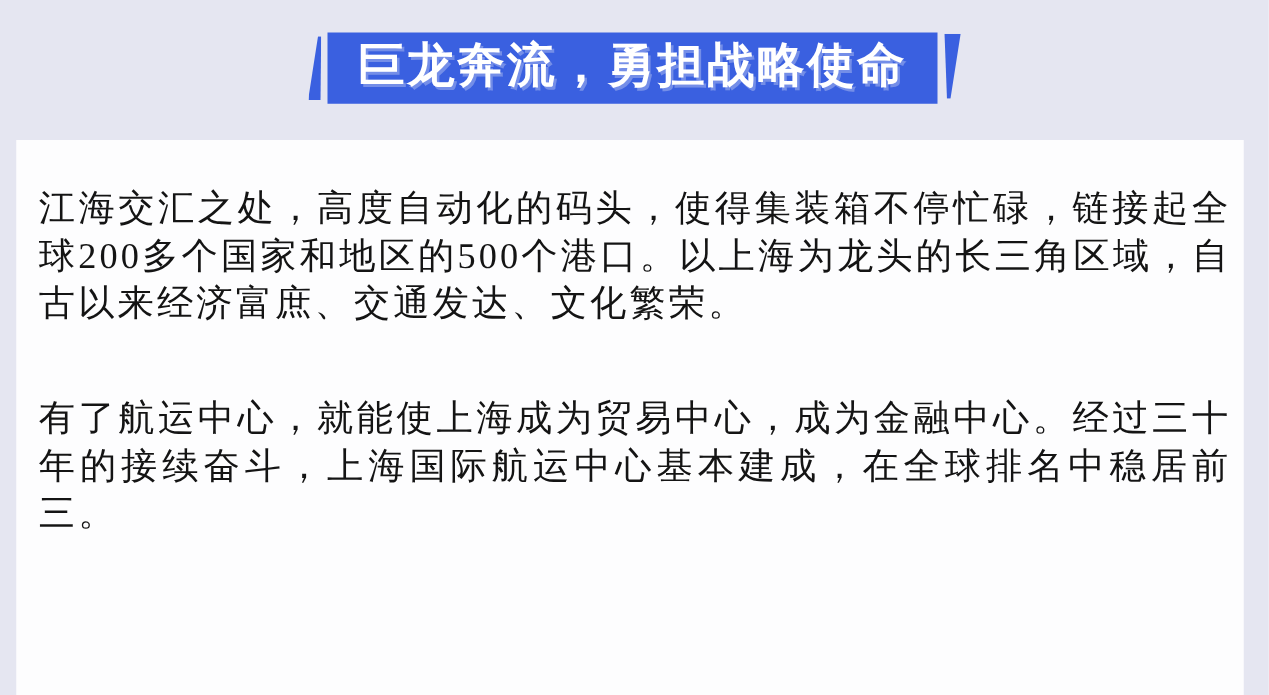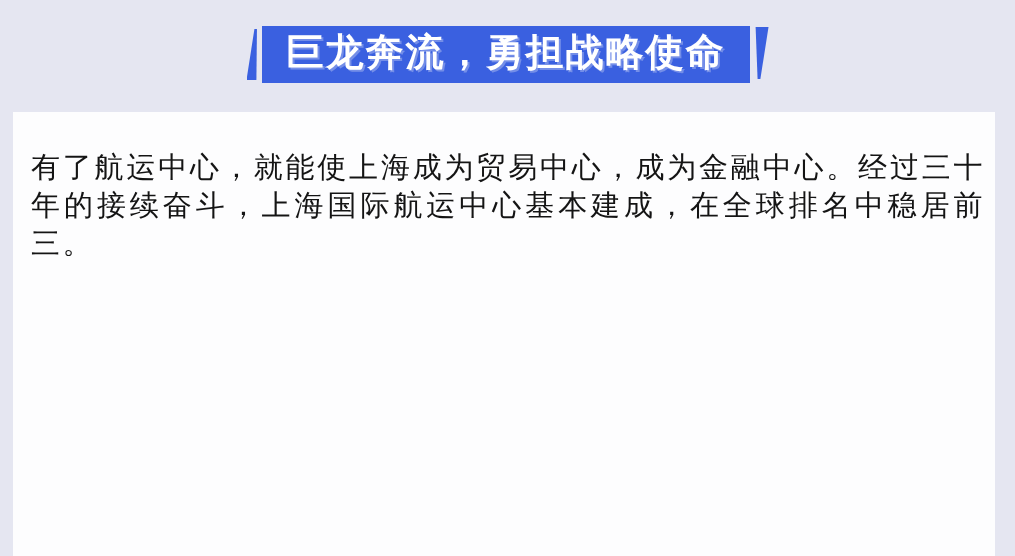--- a/index.html
+++ b/index.html
@@ -89,14 +89,15 @@
 
 <div class="banner-row">
   <div class="accent accent-left"></div>
   <div class="banner">
     <span>巨龙奔流，勇担战略使命</span>
   </div>
   <div class="accent accent-right"></div>
 </div>
 
 <div class="card">
+  <p>江海交汇之处，高度自动化的码头，使得集装箱不停忙碌，链接起全球200多个国家和地区的500个港口。以上海为龙头的长三角区域，自古以来经济富庶、交通发达、文化繁荣。</p>
   <p>有了航运中心，就能使上海成为贸易中心，成为金融中心。经过三十年的接续奋斗，上海国际航运中心基本建成，在全球排名中稳居前三。</p>
 </div>
 
 </body></html>

